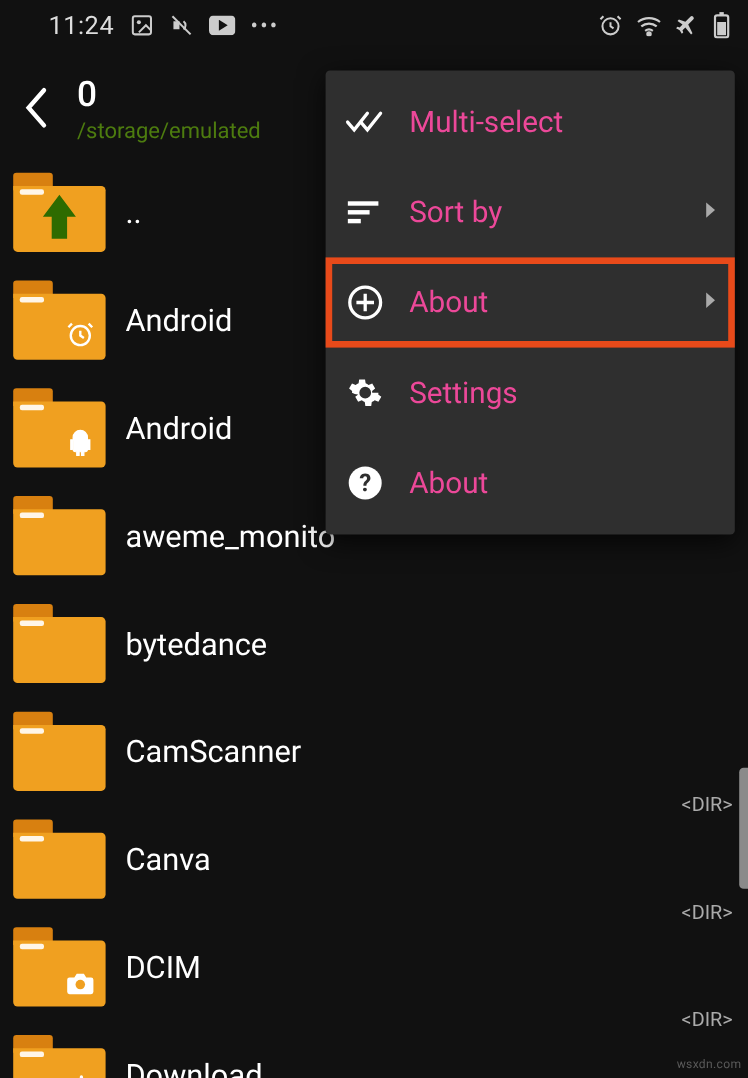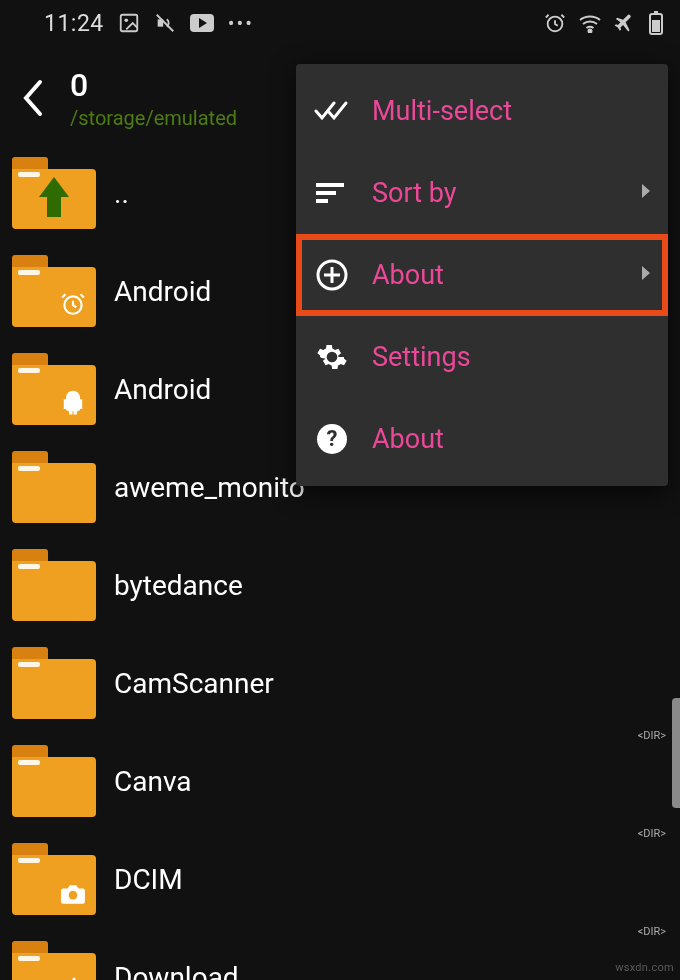--- a/index.html
+++ b/index.html
@@ -82,21 +82,21 @@
     .item-label {
       font-size: 28px;
       color: #fff;
       margin-left: 18px;
       white-space: nowrap;
     }
     .dir-tag {
       position: absolute;
       right: 14px;
       bottom: -10px;
-      font-size: 11px;
+      font-size: 18px;
       color: #aaa;
     }
     
     .popup {
       position: absolute;
       top: 64px;
       right: 12px;
       width: 372px;
       background: #2f2f2f;
       border-radius: 4px;

